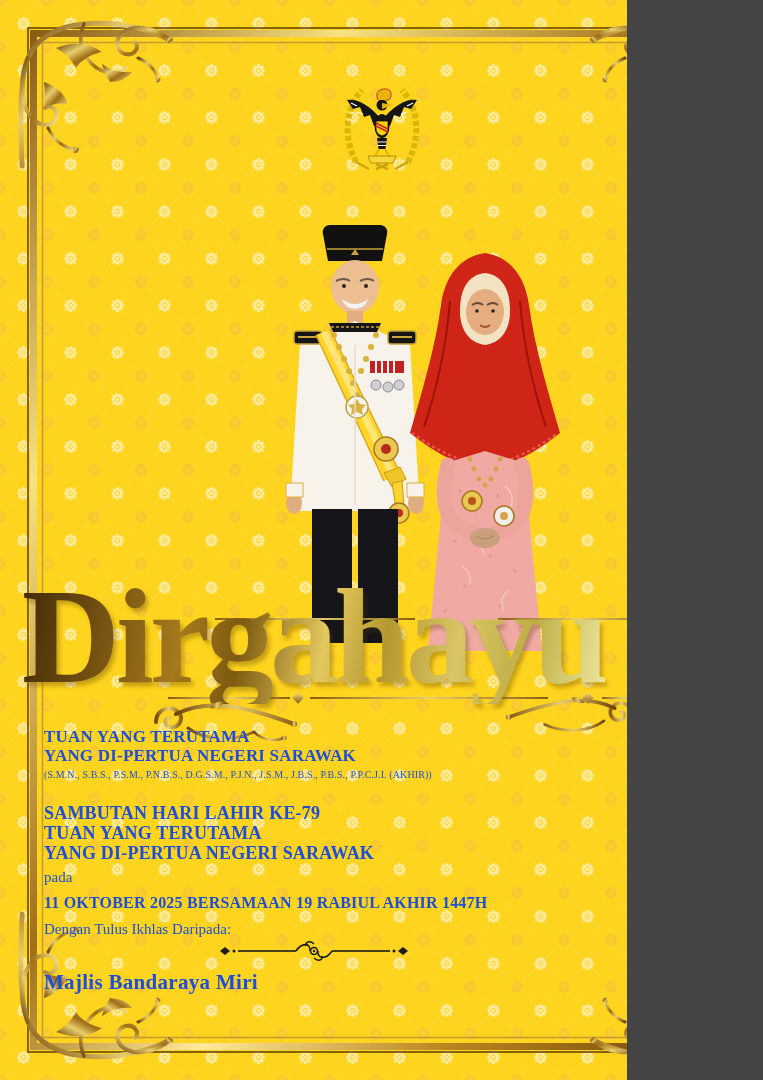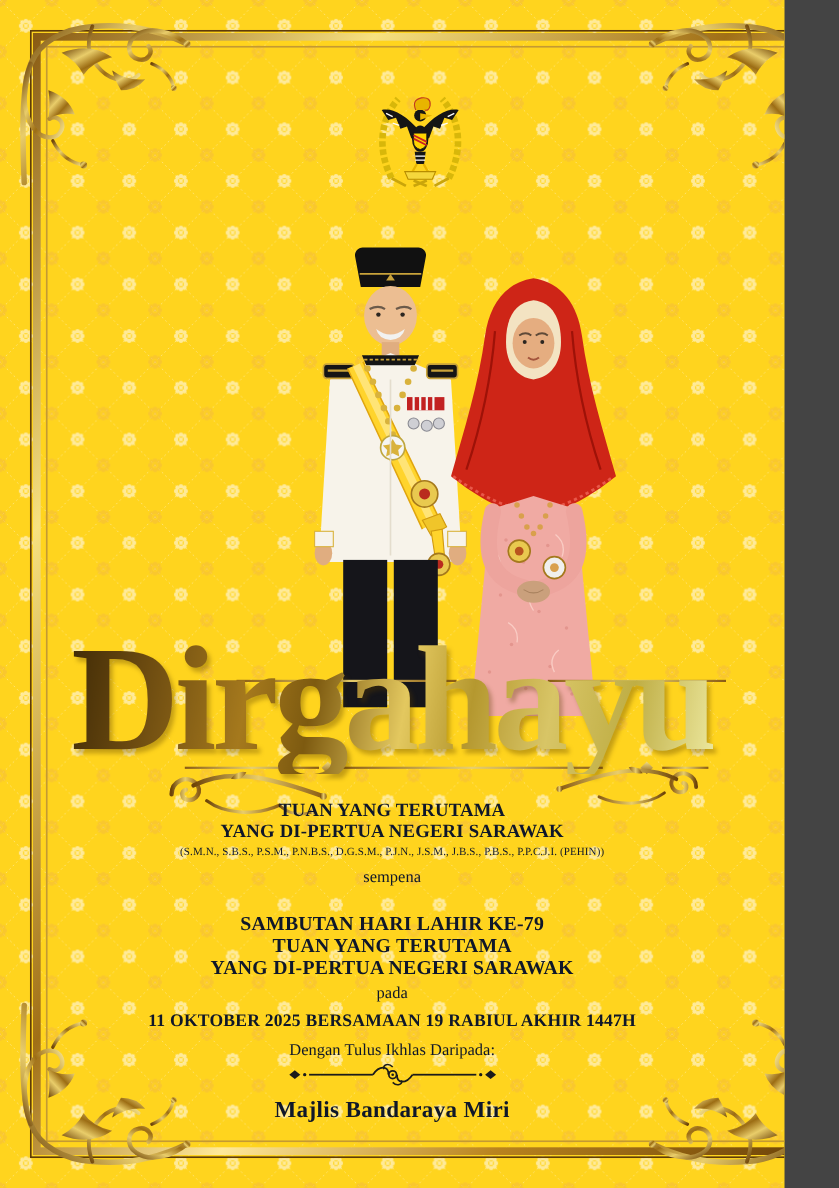--- a/index.html
+++ b/index.html
@@ -1,18 +1,18 @@
 <!DOCTYPE html>
 <html><head>
 <meta charset="utf-8">
 <title>Poster</title>
 <style>
   html,body{margin:0;padding:0;background:#444;}
   .poster{
-    position:relative; width:713px; height:1080px; overflow:hidden;
+    position:relative; width:627px; height:1080px; overflow:hidden;
     background:#FFD41E;
     font-family:"Liberation Serif", serif;
   }
   .abs{position:absolute;}
   svg{display:block;}
 
   
   .wordmark{
     position:absolute; left:50%; top:568px; transform:translateX(-50%);
     font-family:"Liberation Serif", serif;
@@ -22,22 +22,22 @@
     -webkit-background-clip:text; background-clip:text; color:transparent;
     filter:drop-shadow(3px 4px 2px rgba(90,60,0,0.35));
     z-index:6;
   }
   .rule{position:absolute; height:2px;
     background:linear-gradient(90deg,#8a5c14,#e8cf6e 50%,#8a5c14); z-index:5;}
   .diamond{position:absolute; width:8px; height:8px; transform:rotate(45deg);
     background:linear-gradient(135deg,#f3de83,#8a5c14); z-index:5;}
 
   
-  .t-stack{position:absolute; left:44px; right:44px; top:727px; text-align:center;
-    color:#0f172a; z-index:7;}
+  .t-stack{position:absolute; left:44px; right:44px; top:727px; text-align:left;
+    color:#1d4ed8; z-index:7;}
   .t-stack > div{white-space:nowrap;}
   .h17{font-size:17px; line-height:19px; font-weight:bold; letter-spacing:0.2px;}
   .hon{font-size:10px; line-height:13px; margin-top:3px; letter-spacing:0.1px;}
   .small-reg{font-size:15px; line-height:17px;}
   .mt9{margin-top:9px;} .mt6{margin-top:6px;} .mt5{margin-top:22px;}
   .h18{font-size:18px; line-height:20px; font-weight:bold; letter-spacing:0.2px;}
   .date{font-size:16px; line-height:21px; font-weight:bold; margin-top:6px; letter-spacing:0.2px;}
   .dengan{font-size:15px; line-height:17px; margin-top:8px;}
   .divider-wrap{margin-top:1px; display:flex; justify-content:center;}
   .org{font-size:21px; line-height:23px; font-weight:bold; margin-top:8px; letter-spacing:0.3px;font-family:Liberation Serif, serif;}
@@ -271,22 +271,21 @@
     <path d="M8,28 c0,-12 14,-18 22,-10 c7,7 0,17 -8,15 c-5,-1 -6,-8 -1,-9" fill="none" stroke="url(#sg)" stroke-width="4" stroke-linecap="round"></path>
     <path d="M28,20 C60,4 96,12 146,30" fill="none" stroke="url(#sg)" stroke-width="4" stroke-linecap="round"></path>
     <path d="M40,34 c16,12 44,14 66,4" fill="none" stroke="url(#sg)" stroke-width="3" stroke-linecap="round"></path>
     <circle cx="146" cy="30" r="3" fill="url(#sg)"></circle>
     <path d="M62,14 q6,-8 14,-6 q-4,8 -14,6 z" fill="url(#sg)"></path>
   </svg>
 
   <div class="t-stack">
     <div class="h17">TUAN YANG TERUTAMA</div>
     <div class="h17">YANG DI-PERTUA NEGERI SARAWAK</div>
-    <div class="hon">(S.M.N., S.B.S., P.S.M., P.N.B.S., D.G.S.M., P.J.N., J.S.M., J.B.S., P.B.S., P.P.C.J.I. (PEHIN))</div>
-    <div class="small-reg mt9">sempena</div>
+    <div class="hon">(S.M.N., S.B.S., P.S.M., P.N.B.S., D.G.S.M., P.J.N., J.S.M., J.B.S., P.B.S., P.P.C.J.I. (AKHIR))</div>
     <div class="h18 mt5">SAMBUTAN HARI LAHIR KE-79</div>
     <div class="h18">TUAN YANG TERUTAMA</div>
     <div class="h18">YANG DI-PERTUA NEGERI SARAWAK</div>
     <div class="small-reg mt6">pada</div>
     <div class="date">11 OKTOBER 2025 BERSAMAAN 19 RABIUL AKHIR 1447H</div>
     <div class="dengan">Dengan Tulus Ikhlas Daripada:</div>
     <div class="divider-wrap">
       <svg width="200" height="24" viewBox="0 0 200 24">
         <g fill="#1b1b1b" stroke="#1b1b1b">
           <polygon points="6,12 11,8 16,12 11,16" stroke="none"></polygon>

